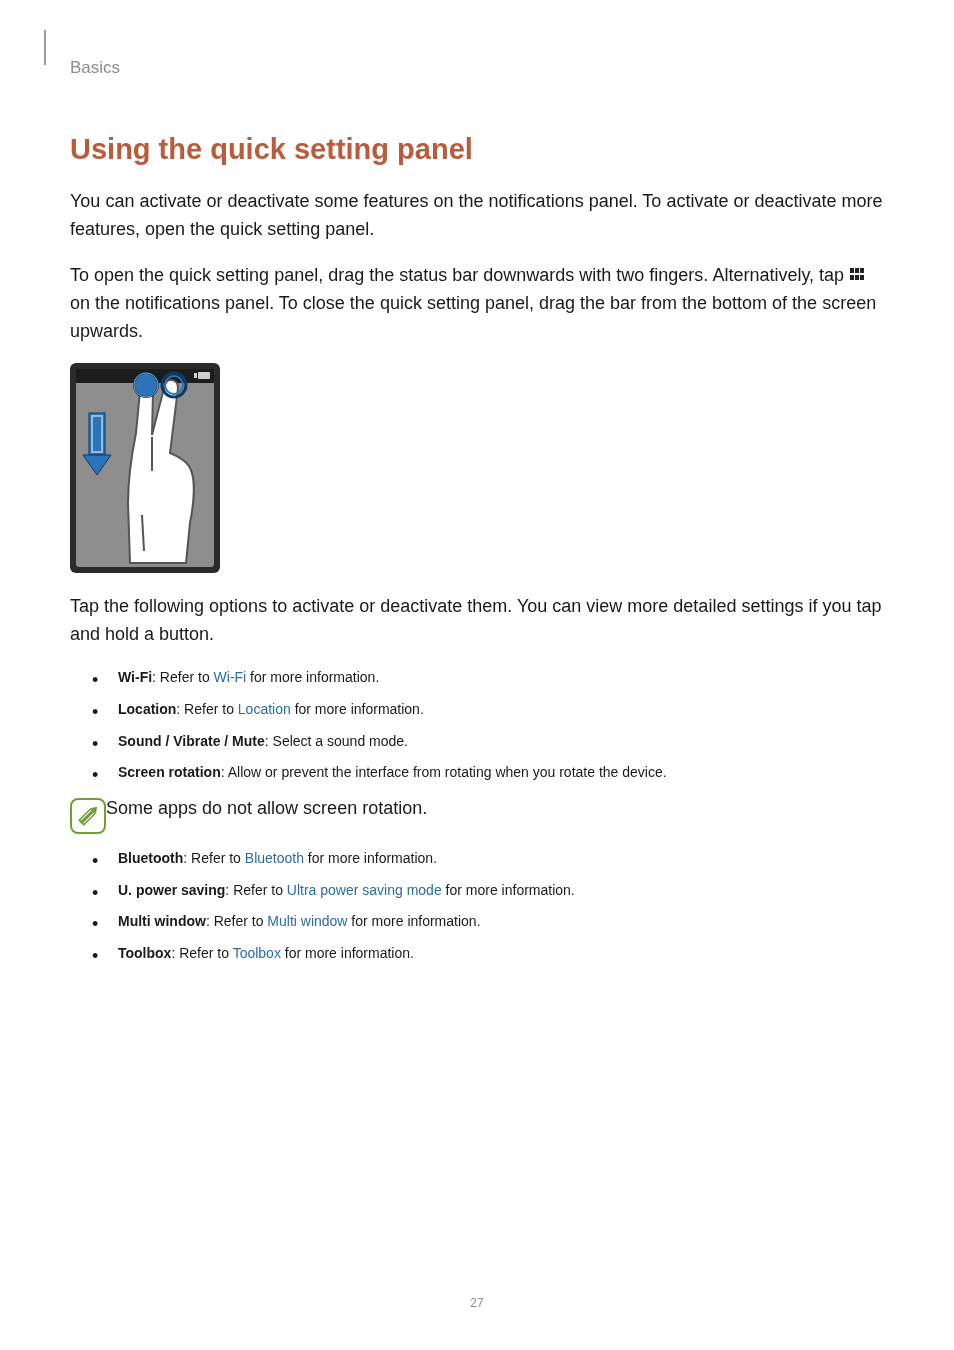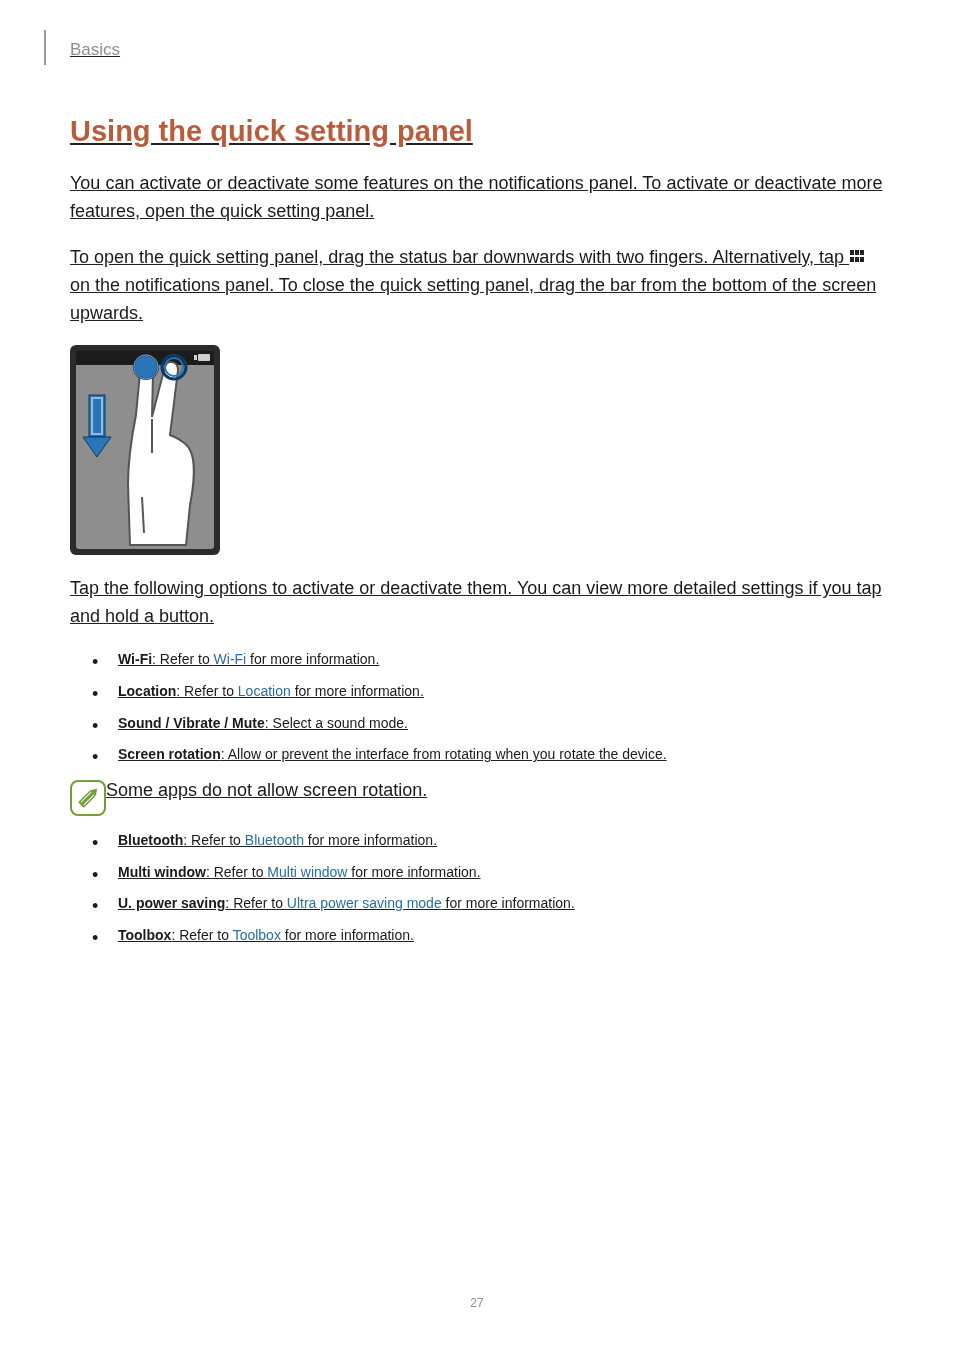--- a/index.html
+++ b/index.html
@@ -10,22 +10,21 @@
     background: #fff;
     font-family: "Segoe UI", "Helvetica Neue", Arial, sans-serif;
     color: #222;
     position: relative;
   }
   .page {
     position: relative;
     width: 954px;
     height: 1350px;
     box-sizing: border-box;
-    padding: 30px 70px 0 70px;
-    text-decoration: underline;
+    padding: 48px 70px 0 70px;
   }
   .header-rule {
     position: absolute;
     left: 44px;
     top: 30px;
     width: 2px;
     height: 35px;
     background: #999;
   }
   .breadcrumb {
@@ -185,24 +184,24 @@
       </svg>
     </div>
     <div class="note-text">Some apps do not allow screen rotation.</div>
   </div>
 
   <ul class="options">
     <li>
       <span class="bold">Bluetooth</span><span>: Refer to </span><span class="xref">Bluetooth</span><span> for more information.</span>
     </li>
     <li>
+      <span class="bold">U. power saving</span><span>: Refer to </span><span class="xref">Ultra power saving mode</span><span> for more information.</span>
+    </li>
+    <li>
       <span class="bold">Multi window</span><span>: Refer to </span><span class="xref">Multi window</span><span> for more information.</span>
-    </li>
-    <li>
-      <span class="bold">U. power saving</span><span>: Refer to </span><span class="xref">Ultra power saving mode</span><span> for more information.</span>
     </li>
     <li>
       <span class="bold">Toolbox</span><span>: Refer to </span><span class="xref">Toolbox</span><span> for more information.</span>
     </li>
   </ul>
 
   <div class="page-num">27</div>
 </div>
 
 </body></html>

